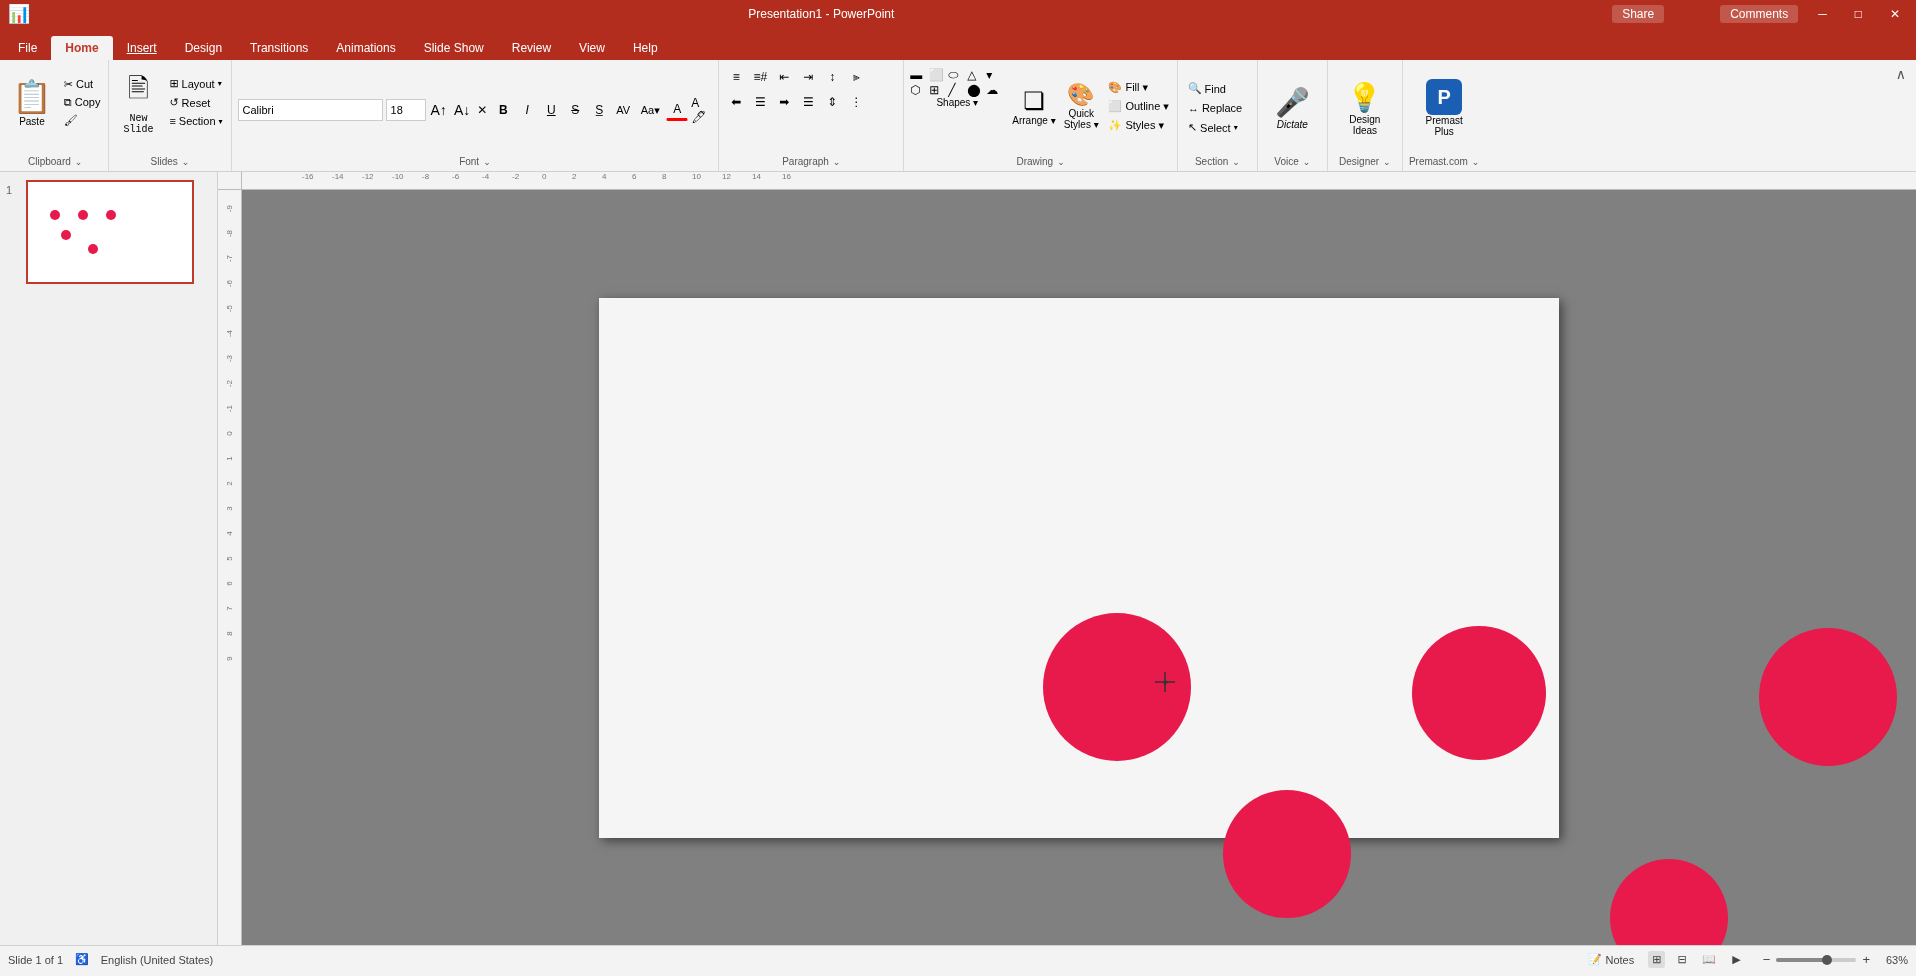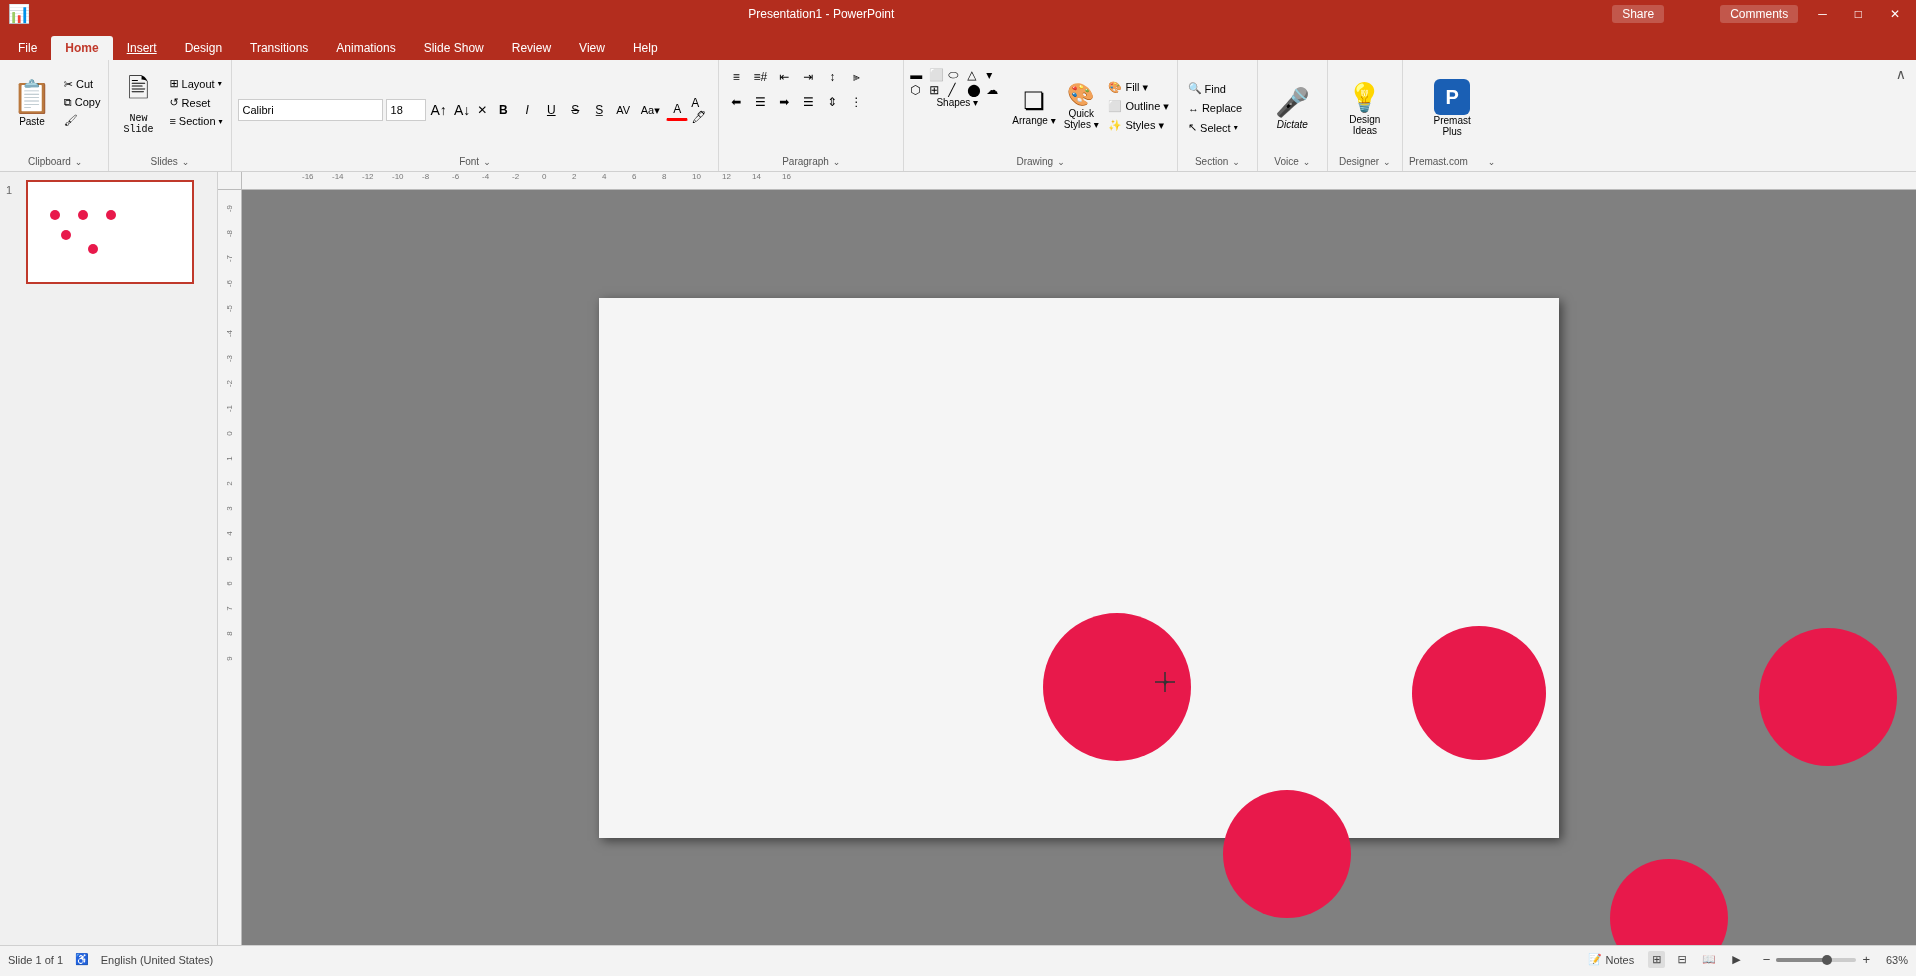--- a/index.html
+++ b/index.html
@@ -233,21 +233,21 @@
     </div>
   </div>
 
   <div style="display:flex; flex-direction:column; padding:2px 6px; min-width:80px;">
     <div style="display:flex; flex:1; align-items:center; justify-content:center;">
       <div style="display:flex; flex-direction:column; align-items:center; justify-content:center; cursor:pointer; border-radius:3px; padding:4px 6px; height:80px;">
         <div style="width:36px; height:36px; background:#1a5fb4; border-radius:6px; display:flex; align-items:center; justify-content:center; color:white; font-size:20px; font-weight:bold;">P</div>
         <span style="font-size:10px; text-align:center;">Premast<br>Plus</span>
       </div>
     </div>
-    <div style="font-size:10px; color:#555; text-align:center; padding:2px 0; display:flex; align-items:center; justify-content:center; gap:20px;">
+    <div style="font-size:10px; color:#555; text-align:center; padding:2px 0; display:flex; align-items:center; justify-content:center; gap:4px;">
       <span>Premast.com</span>
       <span style="font-size:9px; cursor:pointer;">⌄</span>
     </div>
   </div>
 
   <div style="flex:1;"></div>
   <div style="display:flex; align-items:flex-start; padding:4px;">
     <span style="cursor:pointer; font-size:14px; color:#555; padding:2px 4px;">∧</span>
   </div>
 </div>

